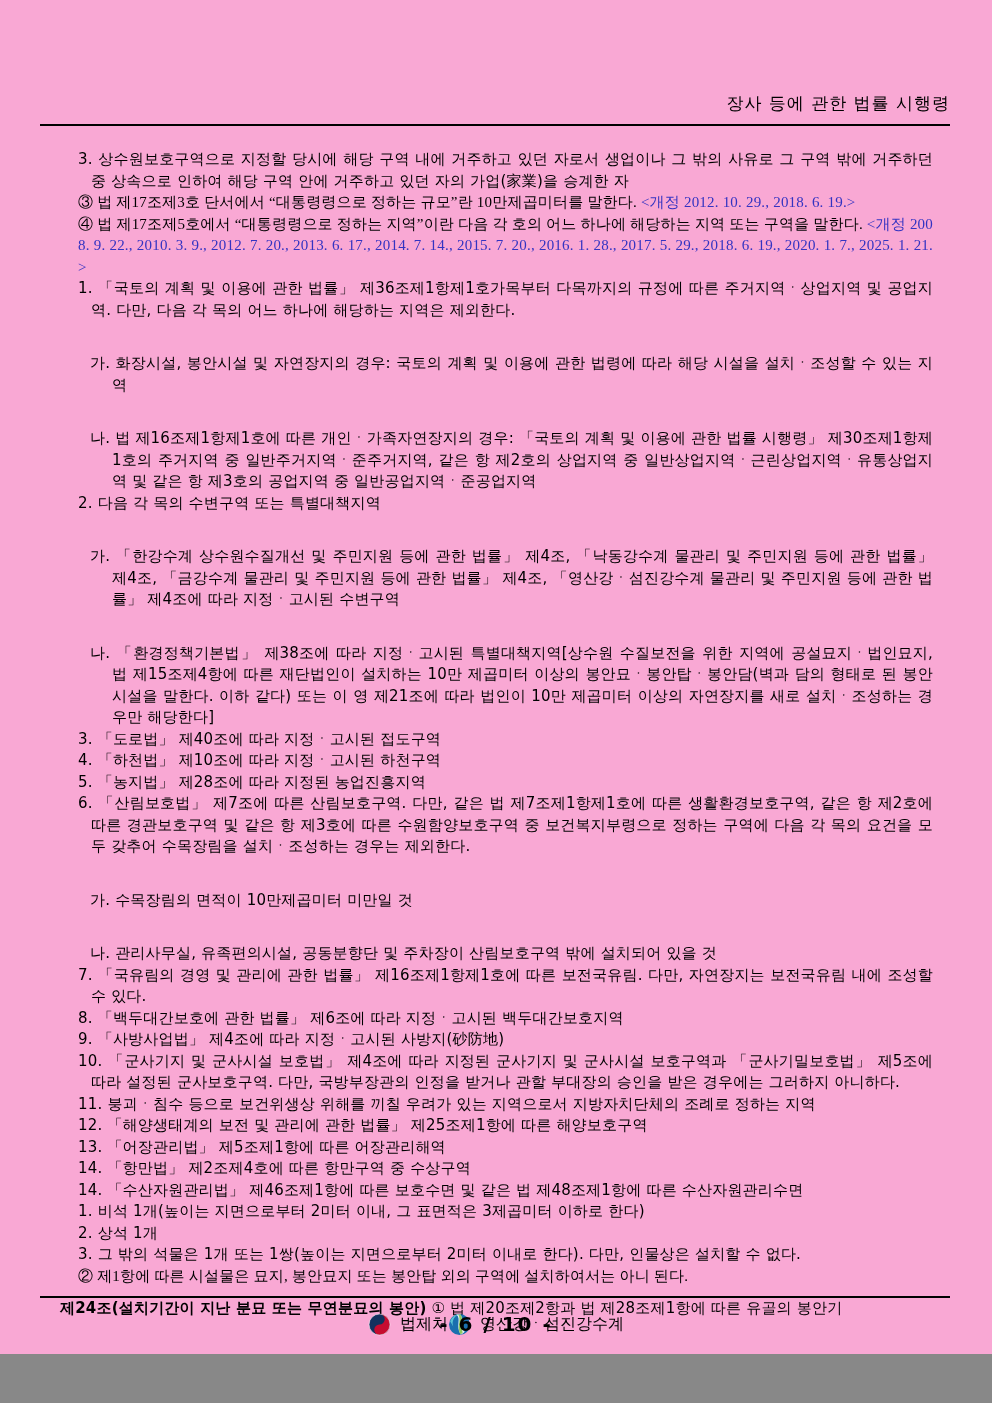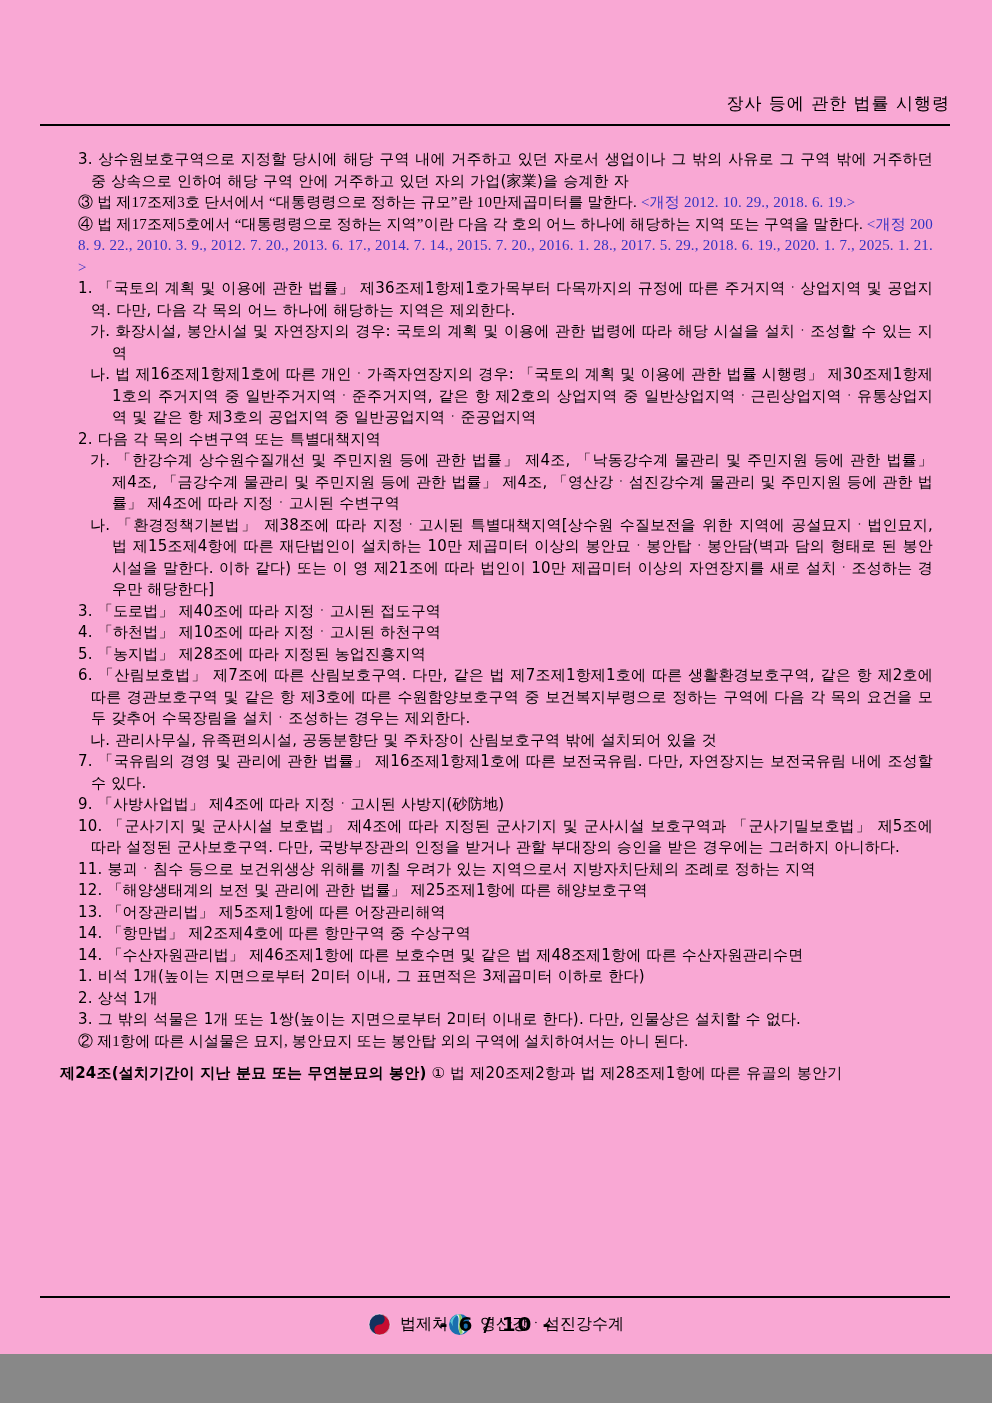--- a/index.html
+++ b/index.html
@@ -32,21 +32,21 @@
     text-align: justify;
     word-break: break-all;
     margin: 0;
   }
   .block.gap { margin-top: 11px; }
   
   .lv0 { margin-left: 0;  padding-left: 15px; text-indent: -15px; }
   .lv1 { margin-left: 18px; }
   .lv1.hang   { padding-left: 13px; text-indent: -13px; }
   .lv1.nohang { padding-left: 0;    text-indent: 0; font-family: Liberation Serif, serif; }
-  .lv2 { margin-left: 30px; padding-left: 22px; text-indent: -22px; }
+  .lv2 { margin-left: 30px; padding-left: 22px; text-indent: -22px; margin-top: 32px; }
   .article-title { font-weight: bold; }
   .amend { color: var(--amend-color, #3333c2); }
   .footer-rule {
     position: absolute;
     top: 1296px; left: 40px; right: 42px;
     border-top: 2px solid #000;
   }
   .footer-row {
     position: absolute;
     top: 1307px; left: 62px; right: 62px;
@@ -81,22 +81,24 @@
       <p class="block lv1 hang"><span>1. 「국토의 계획 및 이용에 관한 법률」 제36조제1항제1호가목부터 다목까지의 규정에 따른 주거지역ㆍ상업지역 및 공업지역. 다만, 다음 각 목의 어느 하나에 해당하는 지역은 제외한다.</span></p>
       <p class="block lv2 hang"><span>가. 화장시설, 봉안시설 및 자연장지의 경우: 국토의 계획 및 이용에 관한 법령에 따라 해당 시설을 설치ㆍ조성할 수 있는 지역</span></p>
       <p class="block lv2 hang"><span>나. 법 제16조제1항제1호에 따른 개인ㆍ가족자연장지의 경우: 「국토의 계획 및 이용에 관한 법률 시행령」 제30조제1항제1호의 주거지역 중 일반주거지역ㆍ준주거지역, 같은 항 제2호의 상업지역 중 일반상업지역ㆍ근린상업지역ㆍ유통상업지역 및 같은 항 제3호의 공업지역 중 일반공업지역ㆍ준공업지역</span></p>
       <p class="block lv1 hang"><span>2. 다음 각 목의 수변구역 또는 특별대책지역</span></p>
       <p class="block lv2 hang"><span>가. 「한강수계 상수원수질개선 및 주민지원 등에 관한 법률」 제4조, 「낙동강수계 물관리 및 주민지원 등에 관한 법률」 제4조, 「금강수계 물관리 및 주민지원 등에 관한 법률」 제4조, 「영산강ㆍ섬진강수계 물관리 및 주민지원 등에 관한 법률」 제4조에 따라 지정ㆍ고시된 수변구역</span></p>
       <p class="block lv2 hang"><span>나. 「환경정책기본법」 제38조에 따라 지정ㆍ고시된 특별대책지역[상수원 수질보전을 위한 지역에 공설묘지ㆍ법인묘지, 법 제15조제4항에 따른 재단법인이 설치하는 10만 제곱미터 이상의 봉안묘ㆍ봉안탑ㆍ봉안담(벽과 담의 형태로 된 봉안시설을 말한다. 이하 같다) 또는 이 영 제21조에 따라 법인이 10만 제곱미터 이상의 자연장지를 새로 설치ㆍ조성하는 경우만 해당한다]</span></p>
       <p class="block lv1 hang"><span>3. 「도로법」 제40조에 따라 지정ㆍ고시된 접도구역</span></p>
       <p class="block lv1 hang"><span>4. 「하천법」 제10조에 따라 지정ㆍ고시된 하천구역</span></p>
       <p class="block lv1 hang"><span>5. 「농지법」 제28조에 따라 지정된 농업진흥지역</span></p>
       <p class="block lv1 hang"><span>6. 「산림보호법」 제7조에 따른 산림보호구역. 다만, 같은 법 제7조제1항제1호에 따른 생활환경보호구역, 같은 항 제2호에 따른 경관보호구역 및 같은 항 제3호에 따른 수원함양보호구역 중 보건복지부령으로 정하는 구역에 다음 각 목의 요건을 모두 갖추어 수목장림을 설치ㆍ조성하는 경우는 제외한다.</span></p>
+      <p class="block lv2 hang"><span>가. 수목장림의 면적이 10만제곱미터 미만일 것</span></p>
       <p class="block lv2 hang"><span>나. 관리사무실, 유족편의시설, 공동분향단 및 주차장이 산림보호구역 밖에 설치되어 있을 것</span></p>
       <p class="block lv1 hang"><span>7. 「국유림의 경영 및 관리에 관한 법률」 제16조제1항제1호에 따른 보전국유림. 다만, 자연장지는 보전국유림 내에 조성할 수 있다.</span></p>
+      <p class="block lv1 hang"><span>8. 「백두대간보호에 관한 법률」 제6조에 따라 지정ㆍ고시된 백두대간보호지역</span></p>
       <p class="block lv1 hang"><span>9. 「사방사업법」 제4조에 따라 지정ㆍ고시된 사방지(砂防地)</span></p>
       <p class="block lv1 hang"><span>10. 「군사기지 및 군사시설 보호법」 제4조에 따라 지정된 군사기지 및 군사시설 보호구역과 「군사기밀보호법」 제5조에 따라 설정된 군사보호구역. 다만, 국방부장관의 인정을 받거나 관할 부대장의 승인을 받은 경우에는 그러하지 아니하다.</span></p>
       <p class="block lv1 hang"><span>11. 붕괴ㆍ침수 등으로 보건위생상 위해를 끼칠 우려가 있는 지역으로서 지방자치단체의 조례로 정하는 지역</span></p>
       <p class="block lv1 hang"><span>12. 「해양생태계의 보전 및 관리에 관한 법률」 제25조제1항에 따른 해양보호구역</span></p>
       <p class="block lv1 hang"><span>13. 「어장관리법」 제5조제1항에 따른 어장관리해역</span></p>
       <p class="block lv1 hang"><span>14. 「항만법」 제2조제4호에 따른 항만구역 중 수상구역</span></p>
       <p class="block lv1 hang"><span>14. 「수산자원관리법」 제46조제1항에 따른 보호수면 및 같은 법 제48조제1항에 따른 수산자원관리수면</span></p>
       <p class="block lv1 hang"><span>1. 비석 1개(높이는 지면으로부터 2미터 이내, 그 표면적은 3제곱미터 이하로 한다)</span></p>
       <p class="block lv1 hang"><span>2. 상석 1개</span></p>
       <p class="block lv1 hang"><span>3. 그 밖의 석물은 1개 또는 1쌍(높이는 지면으로부터 2미터 이내로 한다). 다만, 인물상은 설치할 수 없다.</span></p>

